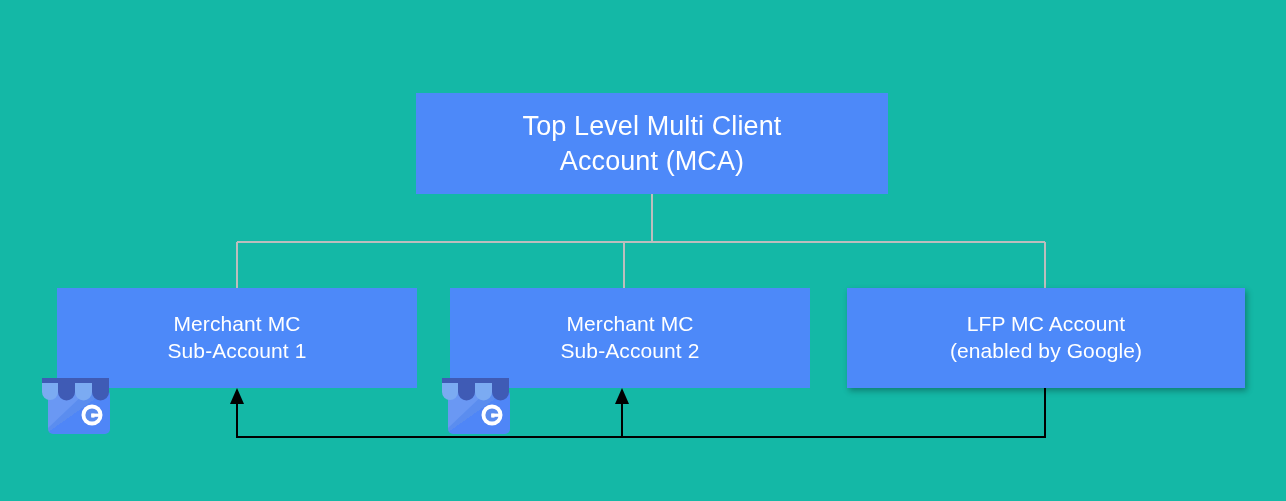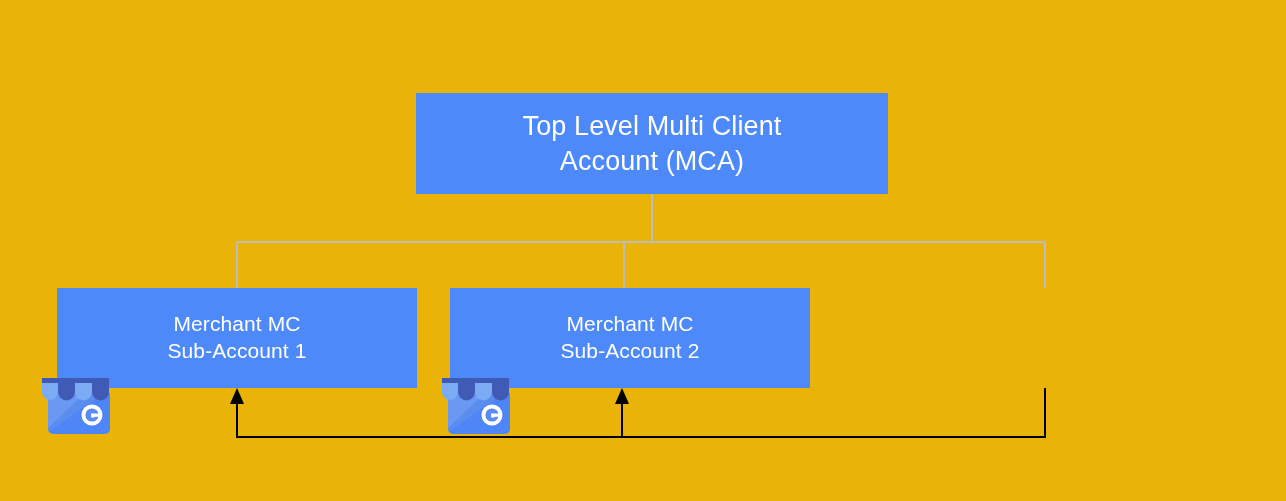--- a/index.html
+++ b/index.html
@@ -7,21 +7,21 @@
     padding: 0;
     background: #ffffff;
   }
   body {
     font-family: "Liberation Sans", sans-serif;
   }
   #canvas {
     position: relative;
     width: 1286px;
     height: 501px;
-    background: #eab308;
+    background: #14b8a6;
     overflow: hidden;
   }
 
   
   .layer {
     position: absolute;
     left: 0;
     top: 0;
     width: 1286px;
     height: 501px;
@@ -112,20 +112,24 @@
   <div class="node" id="node-sub1">
     <span class="node-text">Merchant MC
 Sub-Account 1</span>
   </div>
 
   <div class="node" id="node-sub2">
     <span class="node-text">Merchant MC
 Sub-Account 2</span>
   </div>
 
+  <div class="node" id="node-lfp">
+    <span class="node-text">LFP MC Account
+(enabled by Google)</span>
+  </div>
 
   <svg class="gbp-icon" id="gbp-icon-1" viewBox="0 0 82 74" width="82" height="74">
     <defs>
       <linearGradient id="gbpShade1" x1="0" y1="0" x2="1" y2="1">
         <stop offset="0%" stop-color="#5b8def"></stop>
         <stop offset="48%" stop-color="#5b8def"></stop>
         <stop offset="48%" stop-color="#4f86f7"></stop>
         <stop offset="100%" stop-color="#4f86f7"></stop>
       </linearGradient>
     </defs>

